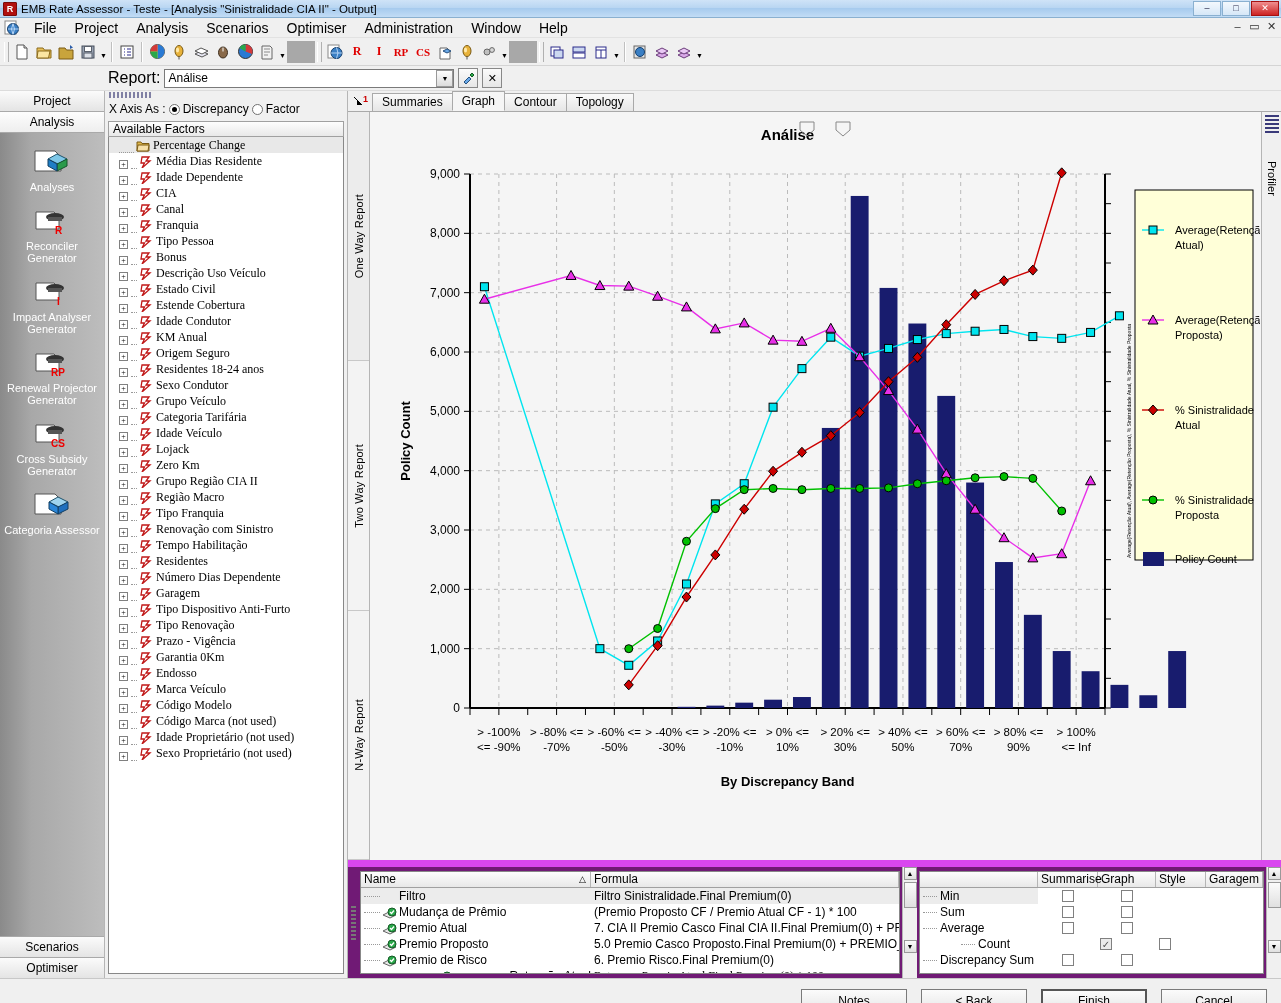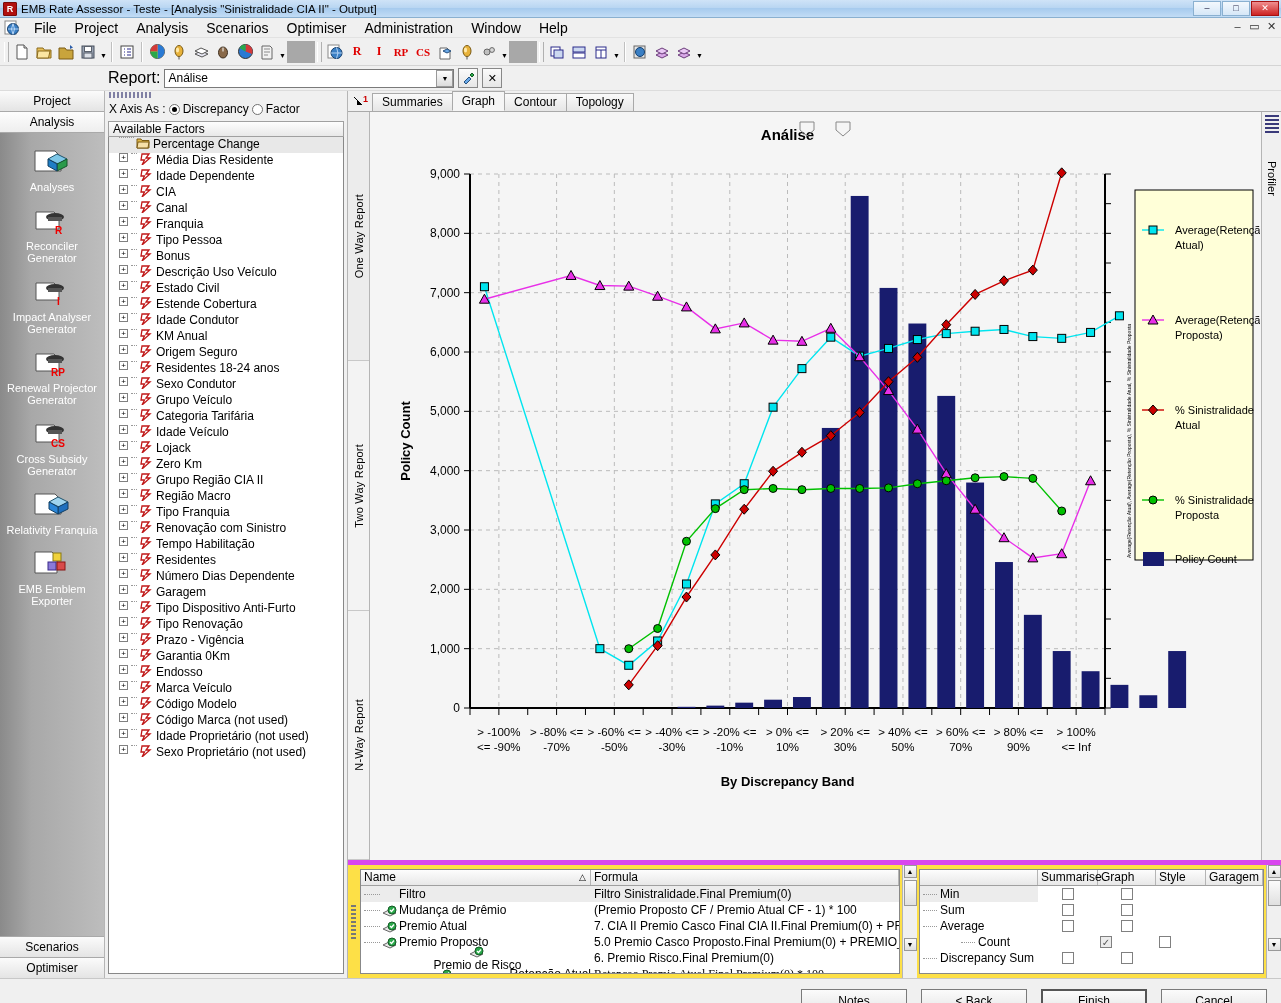--- a/index.html
+++ b/index.html
@@ -83,21 +83,21 @@
   .grip-dots { width:44px;height:6px; background:
       repeating-linear-gradient(to right,#5a5a8a 0 2px, transparent 2px 4px); opacity:.75;}
   #xaxisrow { height:20px; display:flex;align-items:center; font-size:12px; gap:3px; padding-left:4px;}
   .radio { width:11px;height:11px;border-radius:50%;border:1px solid #707070;background:#fff;display:inline-block;position:relative;}
   .radio.on::after { content:"";position:absolute;left:2.5px;top:2.5px;width:5px;height:5px;border-radius:50%;background:#000;}
   #factors .hdr {
     margin:2px 3px 0 3px;height:16px;background:linear-gradient(to bottom,#fdfdfd,#e8e8e8);
     border:1px solid #a0a0a0; font-size:12px; padding-left:4px; line-height:14px;
   }
   #treebox { margin:0 3px 4px 3px; flex:1; background:#fff; border:1px solid #888; border-top:none; overflow:hidden; position:relative;}
-  .tnode { height:16px; display:flex;align-items:flex-start; font-size:12px; padding-left:10px; white-space:nowrap;}
+  .tnode { height:16px; display:flex;align-items:flex-end; font-size:12px; padding-left:10px; white-space:nowrap;font-family:Liberation Serif, serif;}
   .tnode.sel { background:#e8e8e8;}
   .tplus {
     width:9px;height:9px;border:1px solid #808080;background:#fff;
     font-size:8px;line-height:7px;text-align:center;color:#000;margin-right:3px;flex:none;
   }
   .tdots { width:6px; border-top:1px dotted #999; margin-right:2px;}
   .ticon { width:14px;height:13px;margin-right:3px;flex:none;}
   
   #chartcol { flex:1; display:flex; flex-direction:column; background:#f5f5f5; min-width:0;}
   #tabsrow { height:21px; display:flex; align-items:flex-end; background:#f0f0f0; border-bottom:1px solid #a9a9a9; padding-left:2px;}
@@ -116,21 +116,21 @@
   }
   .vtab span { writing-mode:vertical-rl; transform:rotate(180deg); font-size:11px; color:#000; letter-spacing:.2px;}
   .vtab.sel { background:#ececec;}
   #plotarea { flex:1; background:#f5f5f5; position:relative; min-width:0;}
   #rprofiler { width:20px; background:#f0f0f0; border-left:1px solid #b5b5b5; display:flex;flex-direction:column;align-items:center;}
   #rprofiler .ptab { margin-top:26px; }
   #rprofiler .ptab span { writing-mode:vertical-rl; font-size:11px; color:#000;}
   #rprofiler .pgrip { width:14px;height:20px;margin-top:3px;background:
      repeating-linear-gradient(to bottom,#3a3a7a 0 2px,transparent 2px 4px); }
   
-  #bottompanes { height:118px; display:flex; background:#fde047; border-top:5px solid #d946ef;}
+  #bottompanes { height:118px; display:flex; background:#701a75; border-top:7px solid #d946ef;}
   .vgrip { width:10px; display:flex;align-items:center;justify-content:center;}
   .vgrip div { width:5px;height:34px;background:repeating-linear-gradient(to bottom,#777 0 2px,transparent 2px 4px);}
   .gridbox { border:1px solid #888; background:#fff; margin:4px 2px; display:flex;flex-direction:column; overflow:hidden;}
   .gridhdr { height:16px; display:flex; background:linear-gradient(to bottom,#fdfdfd,#e8e8e8); border-bottom:1px solid #a0a0a0; flex:none;}
   .gridhdr div { border-right:1px solid #b5b5b5; font-size:12px; padding-left:3px; line-height:14px; position:relative;}
   .gridrows { flex:1; overflow:hidden;}
   .grow { height:16px; display:flex; align-items:center; font-size:12px; white-space:nowrap;}
   .grow.sel { background:#ececec;}
   .gcell { overflow:hidden; text-overflow:clip; padding-left:3px;}
   .formicon { width:15px;height:13px; margin-right:2px; flex:none;}
@@ -417,32 +417,21 @@
       </div>
       <div class="nav-entry">
         <div class="ic">
           <svg width="42" height="32">
               <path d="M4 6h20l6 6v14H4z" fill="#fff" stroke="#555"></path>
               <path d="M18 14l9-5 10 5-9 5z" fill="#9fd4ee" stroke="#20536b"></path>
               <path d="M27 19v7l10-5v-7z" fill="#1f6fbe" stroke="#123f63"></path>
               <path d="M18 14v7l9 5v-7z" fill="#2a86d8" stroke="#123f63"></path>
             </svg>
         </div>
-        <div>Relativity Franquia</div>
-      </div>
-      <div class="nav-entry">
-        <div class="ic">
-          <svg width="42" height="32">
-              <path d="M4 5h17l5 5v16H4z" fill="#fff" stroke="#555"></path>
-              <rect x="22" y="6" width="8" height="8" fill="#f0d23a" stroke="#8a7a14"></rect>
-              <rect x="17" y="15" width="8" height="8" fill="#8a7ad8" stroke="#3a2a8a"></rect>
-              <rect x="26" y="15" width="8" height="8" fill="#d84a4a" stroke="#8a1414"></rect>
-            </svg>
-        </div>
-        <div>EMB Emblem Exporter</div>
+        <div>Categoria Assessor</div>
       </div>
     </div>
     <div id="navbottom">
       <div class="nav-tab">Scenarios</div>
       <div class="nav-tab">Optimiser</div>
     </div>
   </div>
 
   <div id="factors">
     <div class="grip-row">
@@ -1083,21 +1072,21 @@
                 <span class="formicon"><svg width="15" height="13">
                     <path d="M1 9l6-3 7 3-6 3z" fill="#e8e8e8" stroke="#666"></path>
                     <circle cx="10" cy="6" r="4" fill="#2aa84a" stroke="#145a25"></circle>
                     <path d="M8 6l1.5 1.5L12 4.5" stroke="#fff" fill="none" stroke-width="1.3"></path>
                   </svg></span>
                 <span>Premio Proposto</span>
               </div>
               <div class="gcell" style="flex: 1 1 0%; overflow: hidden; white-space: nowrap;">5.0 Premio Casco Proposto.Final Premium(0) + PREMIO_DC_</div>
             </div>
             <div class="grow">
-              <div class="gcell" style="width: 230px; display: flex; align-items: center; flex-direction: column;">
+              <div class="gcell" style="width: 230px; display: flex; align-items: center;">
                 <span style="width: 16px; border-top: 1px dotted rgb(153, 153, 153); margin-right: 2px;"></span>
                 <span class="formicon"><svg width="15" height="13">
                     <path d="M1 9l6-3 7 3-6 3z" fill="#e8e8e8" stroke="#666"></path>
                     <circle cx="10" cy="6" r="4" fill="#2aa84a" stroke="#145a25"></circle>
                     <path d="M8 6l1.5 1.5L12 4.5" stroke="#fff" fill="none" stroke-width="1.3"></path>
                   </svg></span>
                 <span>Premio de Risco</span>
               </div>
               <div class="gcell" style="flex: 1 1 0%; overflow: hidden; white-space: nowrap;">6. Premio Risco.Final Premium(0)</div>
             </div>

